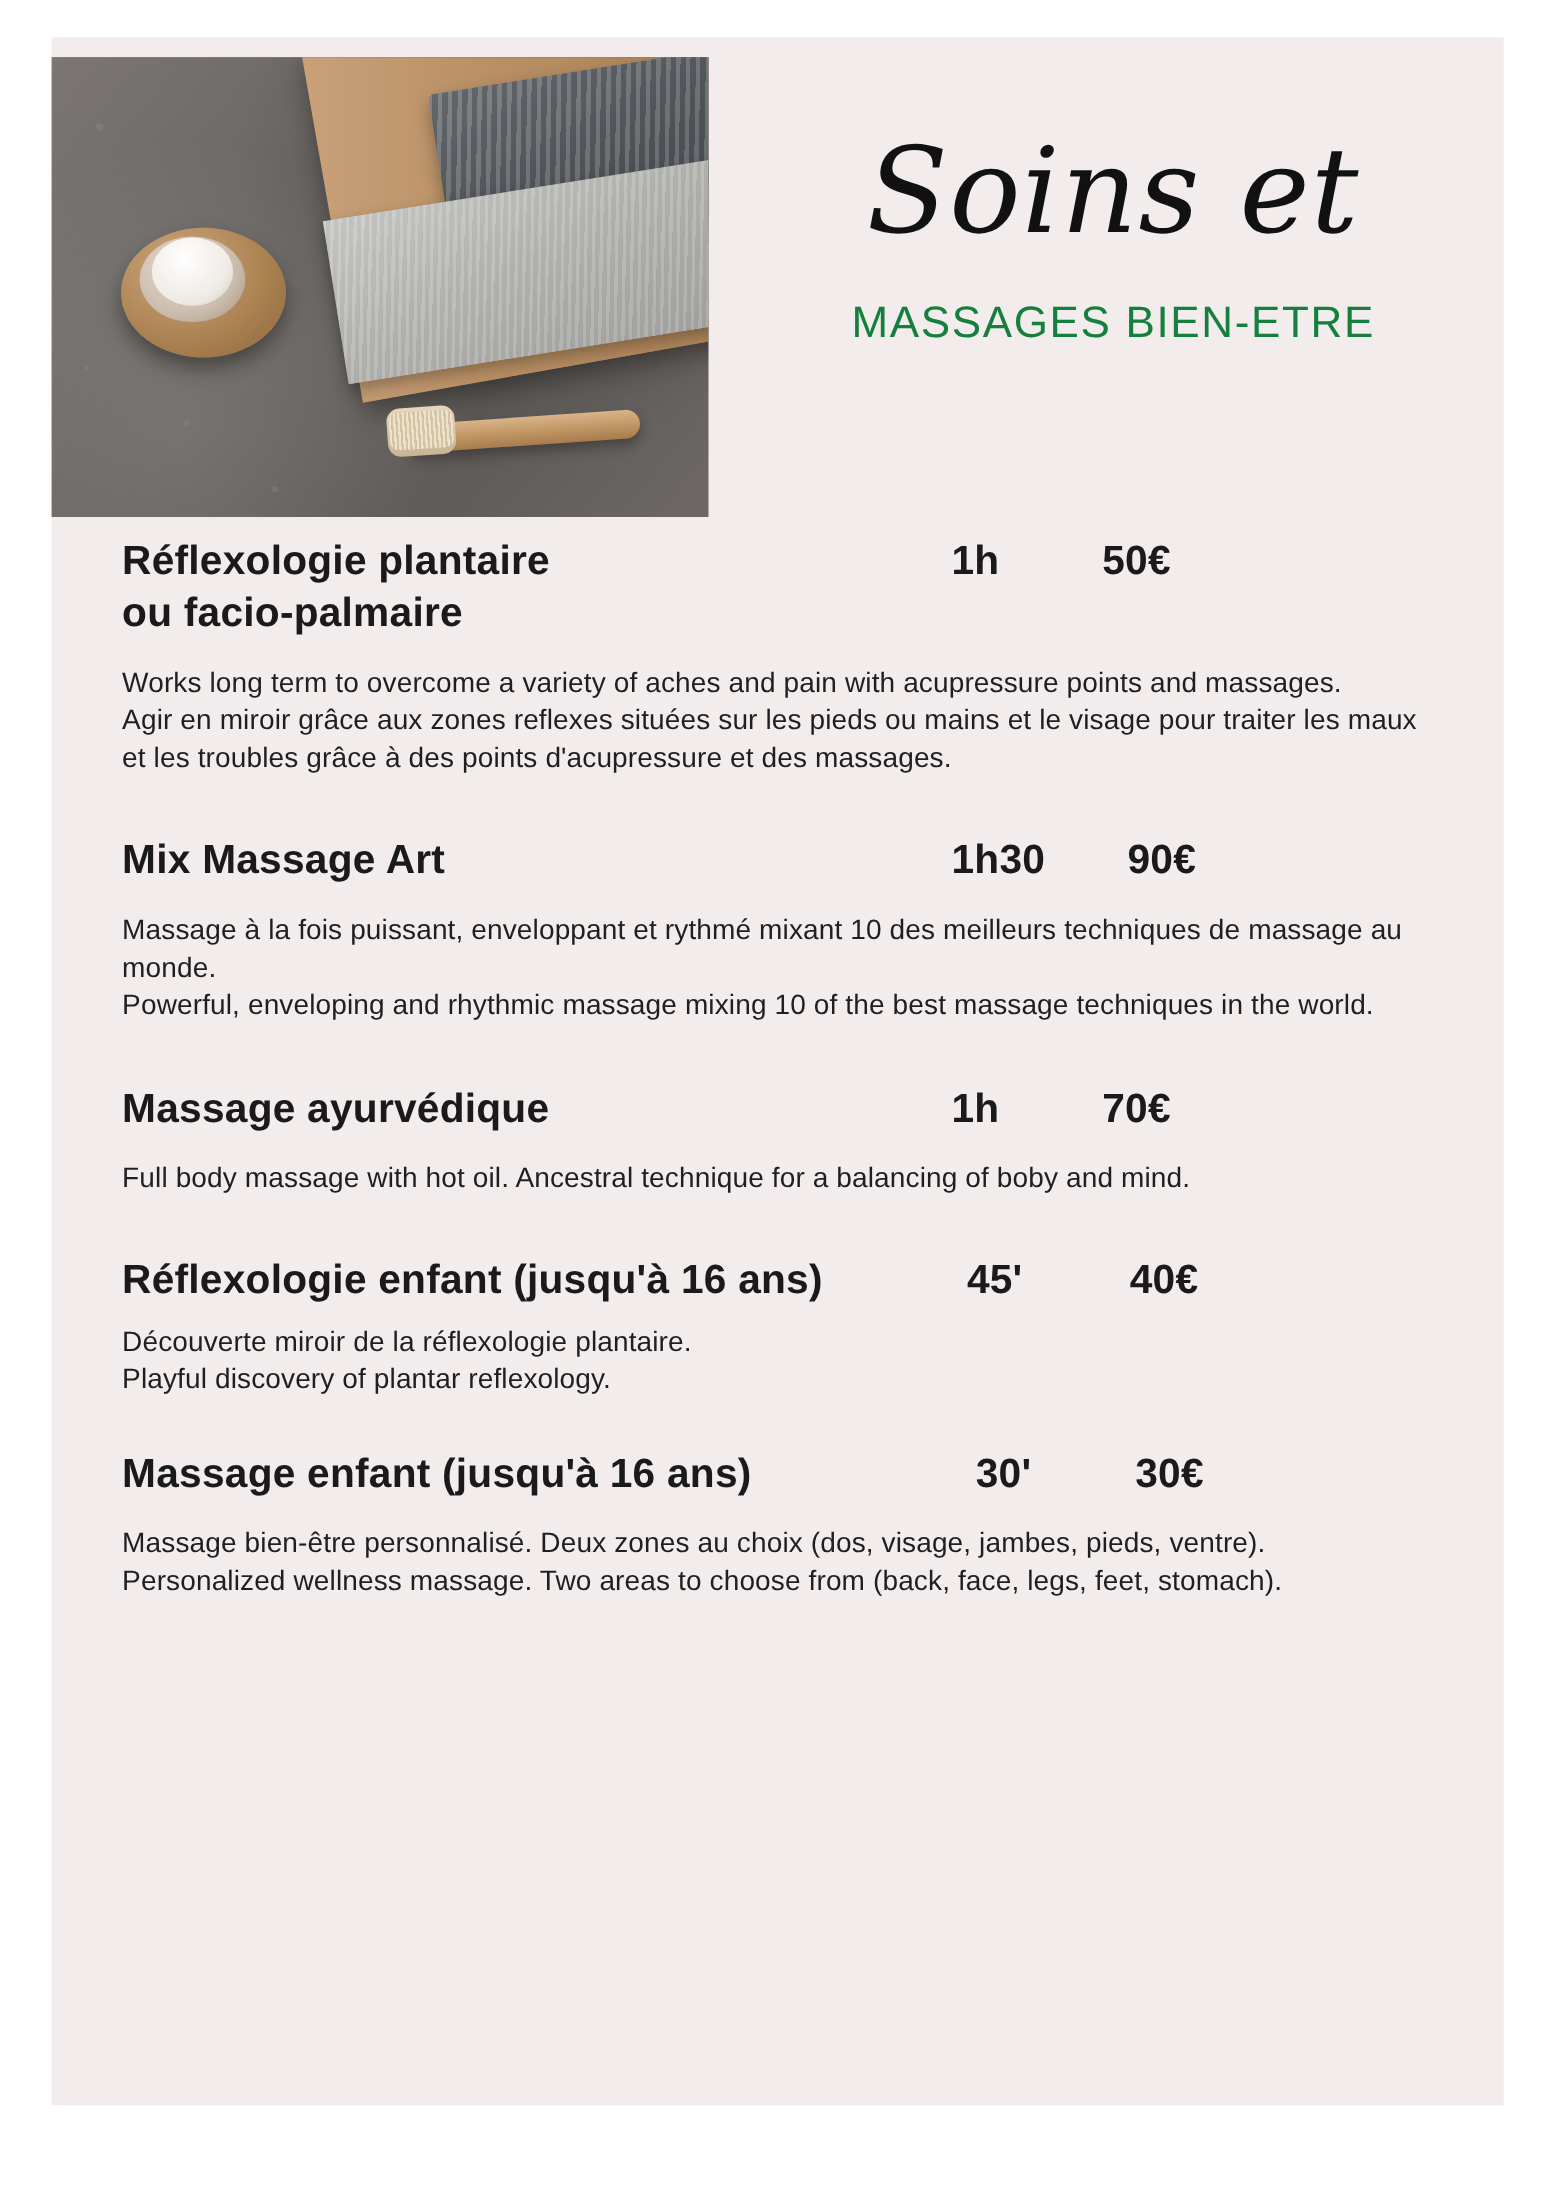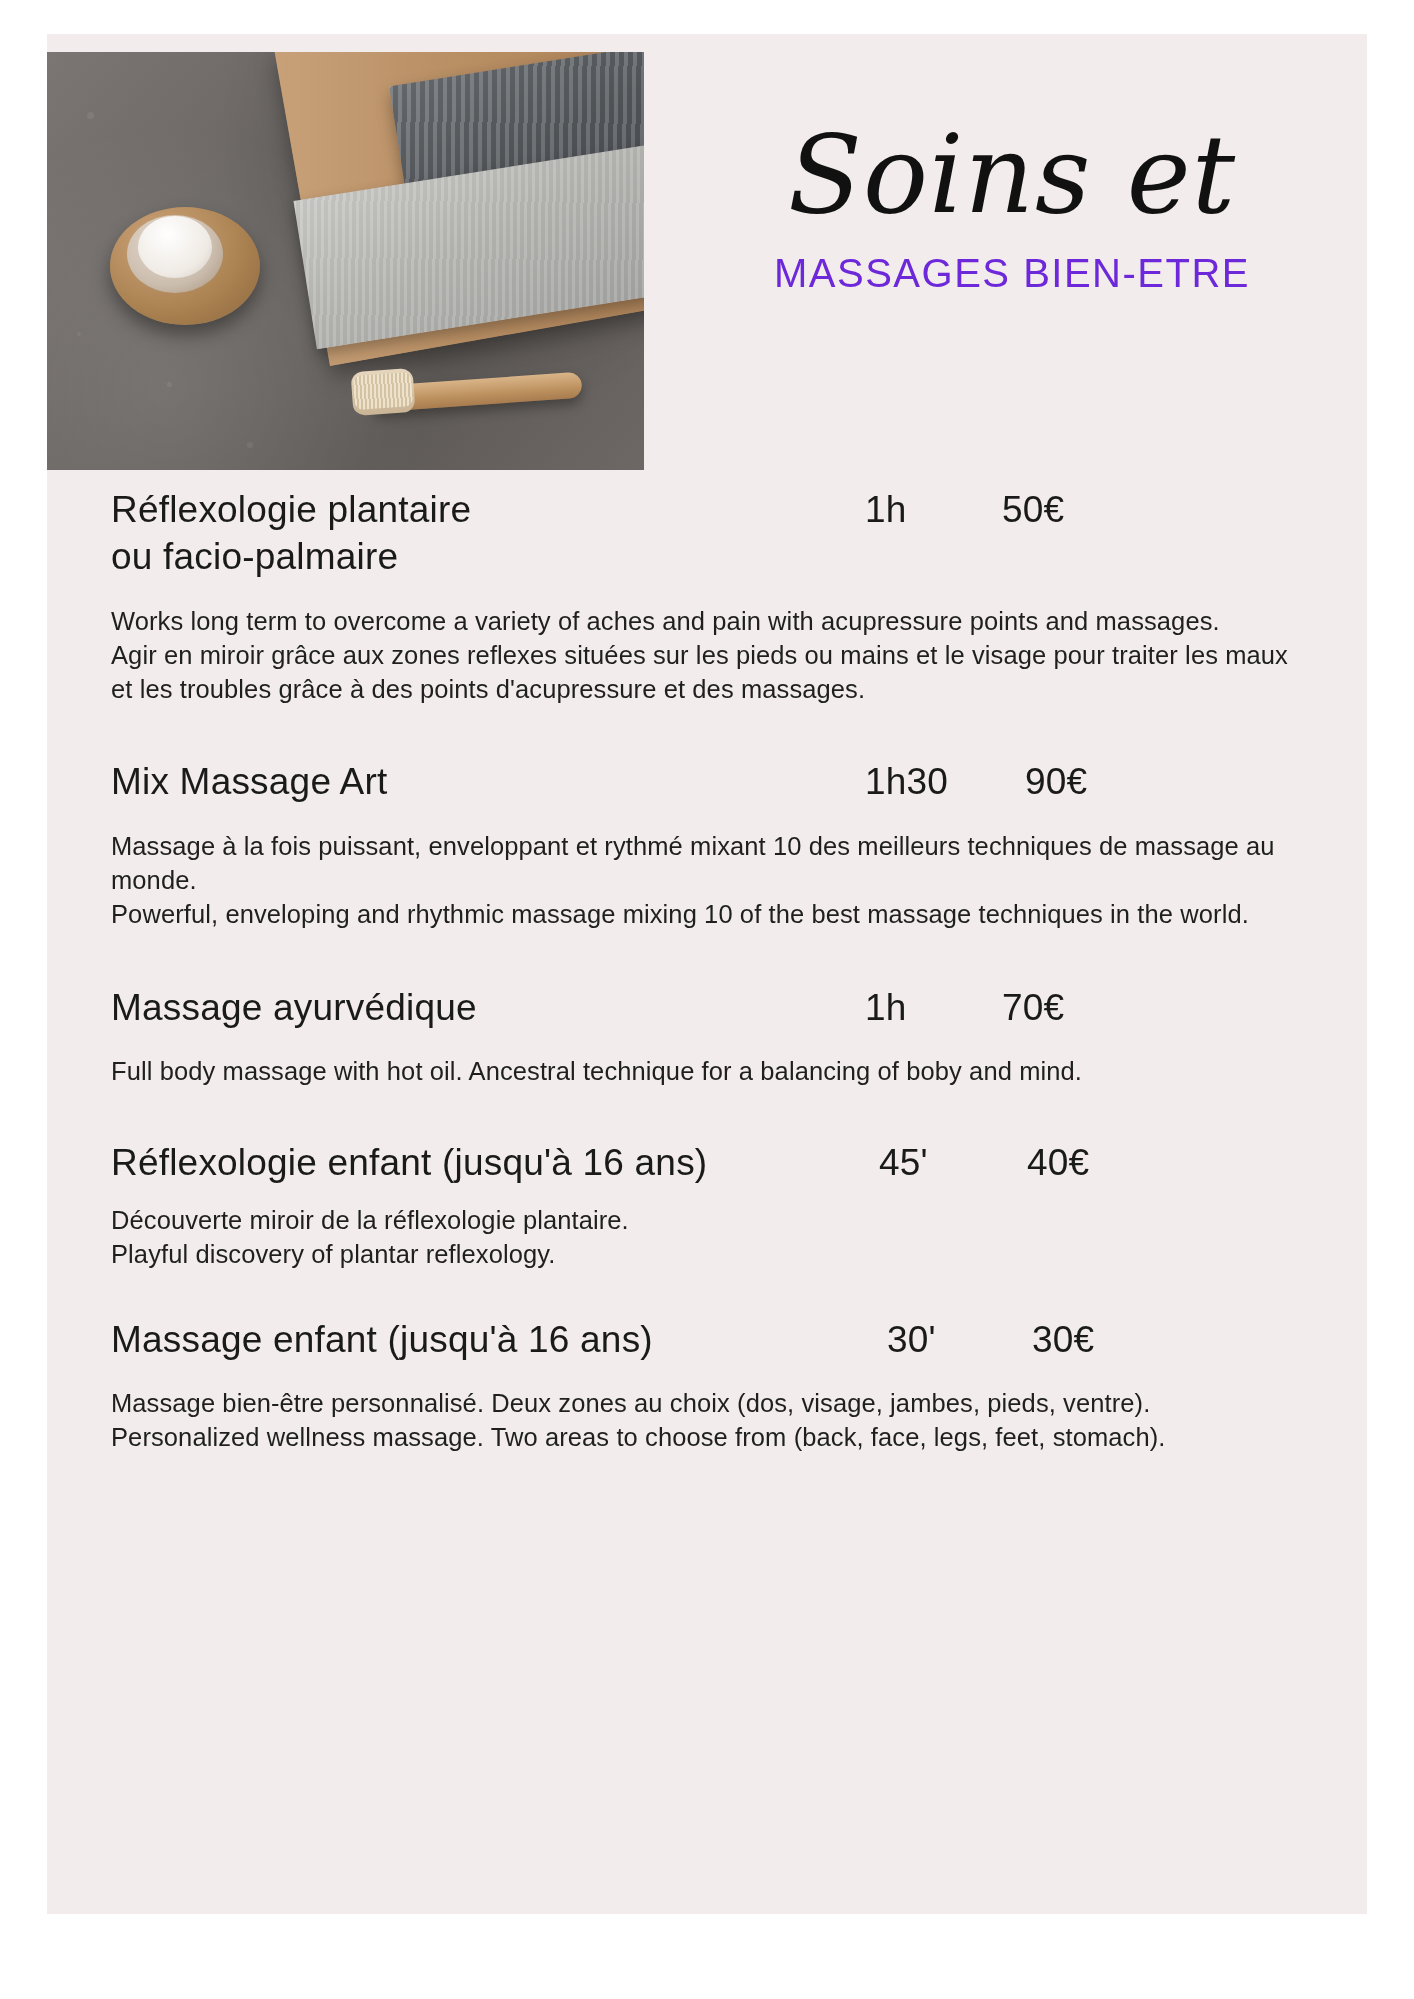--- a/index.html
+++ b/index.html
@@ -168,24 +168,24 @@
   .script-title {
     font-family: "DejaVu Serif", serif;
     font-style: italic;
     font-size: 108px;
     line-height: 1.05;
     letter-spacing: 1px;
     color: #111111;
     font-weight: 400;
   }
   .sub-title {
-    margin-top: 20px;
+    margin-top: 40px;
     font-size: 40px;
     letter-spacing: 1.5px;
-    color: #6d28d9;
+    color: #15803d;
     font-weight: 400;
   }
 
   
   .services {
     position: absolute;
     left: 0;
     top: 452px;
     width: 1320px;
   }
@@ -193,20 +193,21 @@
     position: relative;
     padding: 0 60px 0 64px;
   }
   .svc-head {
     display: flex;
     align-items: flex-start;
     font-size: 37px;
     line-height: 1.28;
     color: #1a1a1a;
     letter-spacing: 0.2px;
+    font-weight: bold;
   }
   .svc-name {
     flex: 0 0 auto;
     max-width: 720px;
   }
   .svc-dur {
     position: absolute;
     font-size: 37px;
     color: #1a1a1a;
   }

